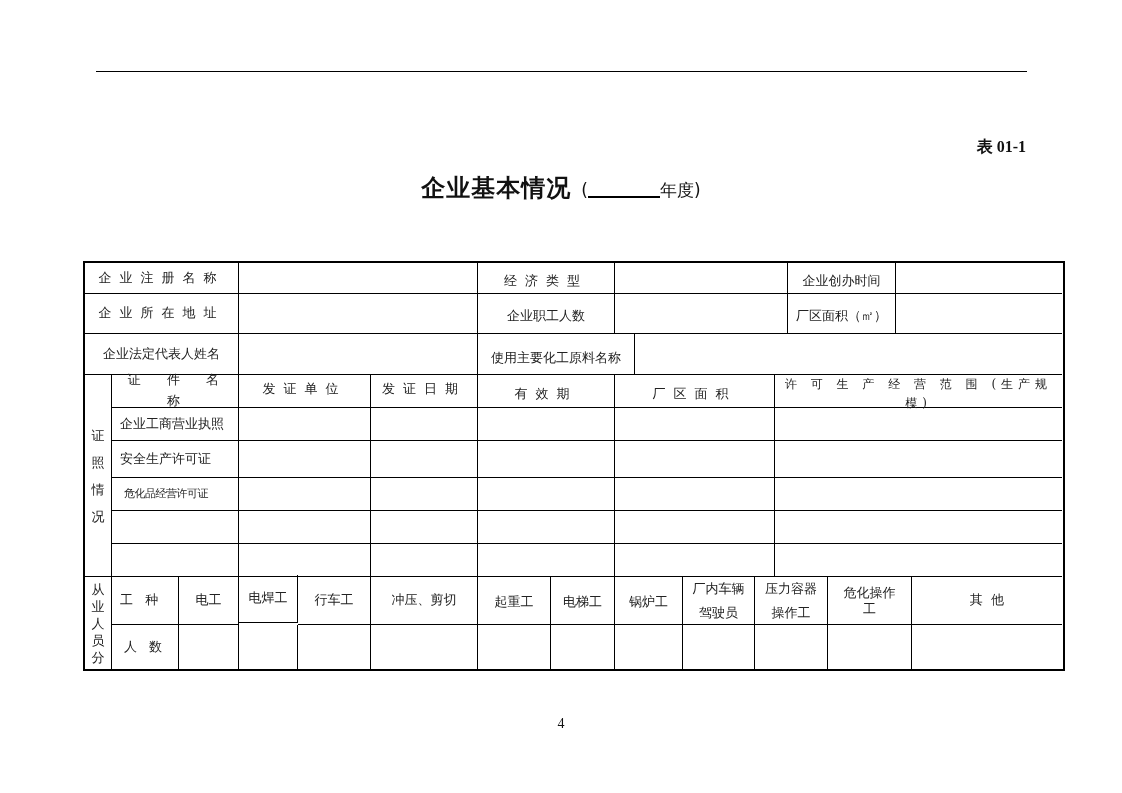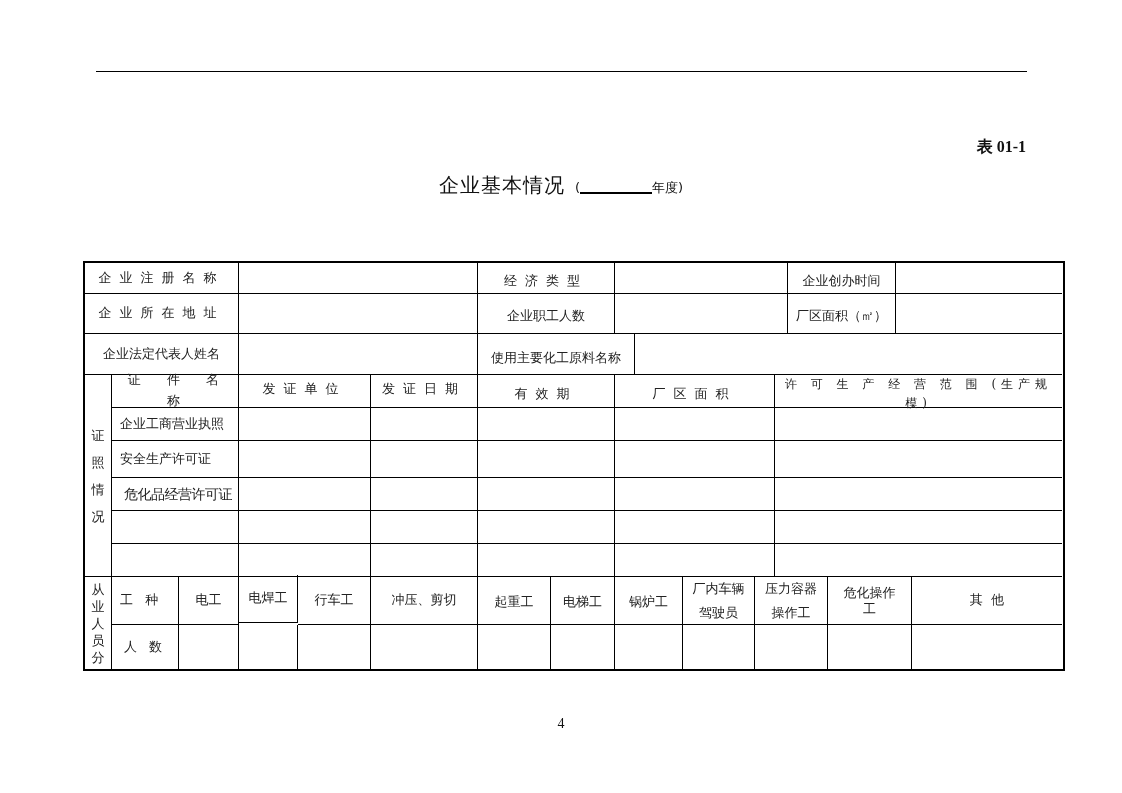--- a/index.html
+++ b/index.html
@@ -1,22 +1,22 @@
 <!DOCTYPE html>
 <html><head>
 <meta charset="utf-8">
 <style>
   * { margin:0; padding:0; box-sizing:border-box; }
   html, body { width:1122px; height:793px; background:#ffffff; overflow:hidden; }
   body { position:relative; font-family:"DejaVu Serif","Liberation Serif",serif; color:#111; }
   .rule { position:absolute; left:96px; top:71px; width:931px; height:0; border-top:1.5px solid #000; }
   .table-no { position:absolute; right:96px; top:137px; font-size:16px; font-weight:bold; font-family:"Liberation Serif",serif; }
   .title { position:absolute; left:0; width:1122px; top:172px; text-align:center; }
-  .title .main { font-family:"DejaVu Sans","Liberation Sans",sans-serif; font-size:20px; font-weight:normal; letter-spacing:1px; }
-  .title .sub { font-family:"DejaVu Sans","Liberation Sans",sans-serif; font-size:13px; margin-left:10px; }
+  .title .main { font-family:"DejaVu Sans","Liberation Sans",sans-serif; font-size:24px; font-weight:bold; letter-spacing:1px; }
+  .title .sub { font-family:"DejaVu Sans","Liberation Sans",sans-serif; font-size:17px; margin-left:10px; }
   .title .blank { display:inline-block; width:72px; border-bottom:2px solid #000; height:16px; vertical-align:-2px; }
   .frame { position:absolute; left:83px; top:261px; width:982px; height:410px; border:2.5px solid #000; }
   .cell { position:absolute; border-right:1px solid #000; border-bottom:1px solid #000; display:flex; align-items:center; justify-content:center; font-size:13px; color:#222; text-align:center; line-height:1.6; }
   .cell.left { justify-content:flex-start; padding-left:8px; }
   .cell.nr { border-right:none; }
   .cell.nb { border-bottom:none; }
   .spaced { letter-spacing:8px; }
   .spaced2 { letter-spacing:5px; }
   .vert { flex-direction:column; line-height:27px; font-size:13px; }
   .vert2 { flex-direction:column; line-height:17px; font-size:13px; }
@@ -73,21 +73,21 @@
   <div class="cell" style="left:530px;top:145px;width:160px;height:33px;"></div>
   <div class="cell nr" style="left:690px;top:145px;width:287px;height:33px;"></div>
 
   <div class="cell left" style="left:27px;top:178px;width:127px;height:37px;">安全生产许可证</div>
   <div class="cell" style="left:154px;top:178px;width:132px;height:37px;"></div>
   <div class="cell" style="left:286px;top:178px;width:107px;height:37px;"></div>
   <div class="cell" style="left:393px;top:178px;width:137px;height:37px;"></div>
   <div class="cell" style="left:530px;top:178px;width:160px;height:37px;"></div>
   <div class="cell nr" style="left:690px;top:178px;width:287px;height:37px;"></div>
 
-  <div class="cell left" style="left:27px;top:215px;width:127px;height:33px;padding-left:12px;font-size:14px;letter-spacing:-0.5px;">危化品经营许可证</div>
+  <div class="cell left" style="left:27px;top:215px;width:127px;height:33px;padding-left:12px;font-size:11px;letter-spacing:-0.5px;">危化品经营许可证</div>
   <div class="cell" style="left:154px;top:215px;width:132px;height:33px;"></div>
   <div class="cell" style="left:286px;top:215px;width:107px;height:33px;"></div>
   <div class="cell" style="left:393px;top:215px;width:137px;height:33px;"></div>
   <div class="cell" style="left:530px;top:215px;width:160px;height:33px;"></div>
   <div class="cell nr" style="left:690px;top:215px;width:287px;height:33px;"></div>
 
   <div class="cell left" style="left:27px;top:248px;width:127px;height:33px;"></div>
   <div class="cell" style="left:154px;top:248px;width:132px;height:33px;"></div>
   <div class="cell" style="left:286px;top:248px;width:107px;height:33px;"></div>
   <div class="cell" style="left:393px;top:248px;width:137px;height:33px;"></div>

